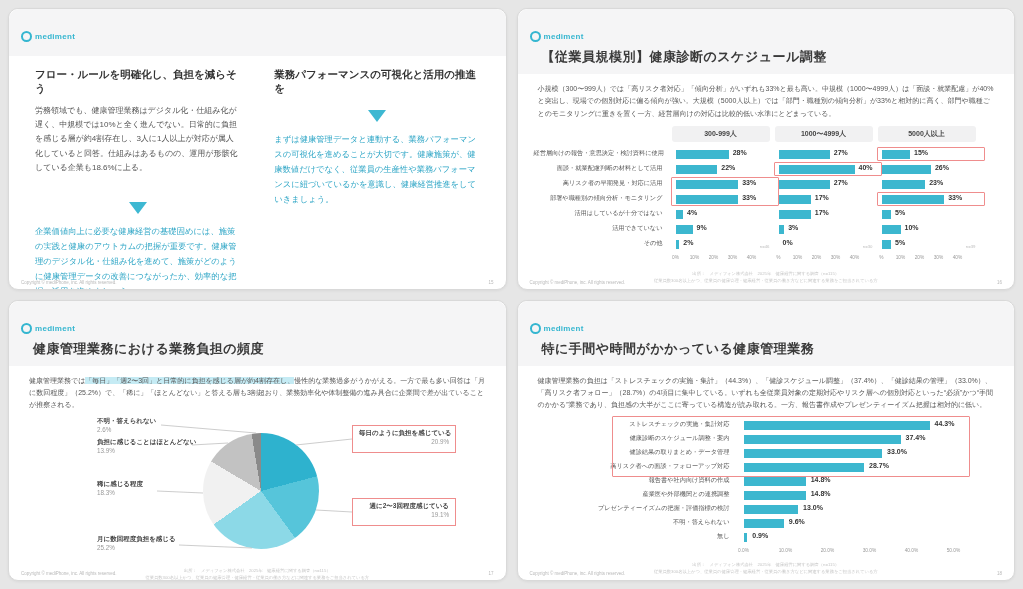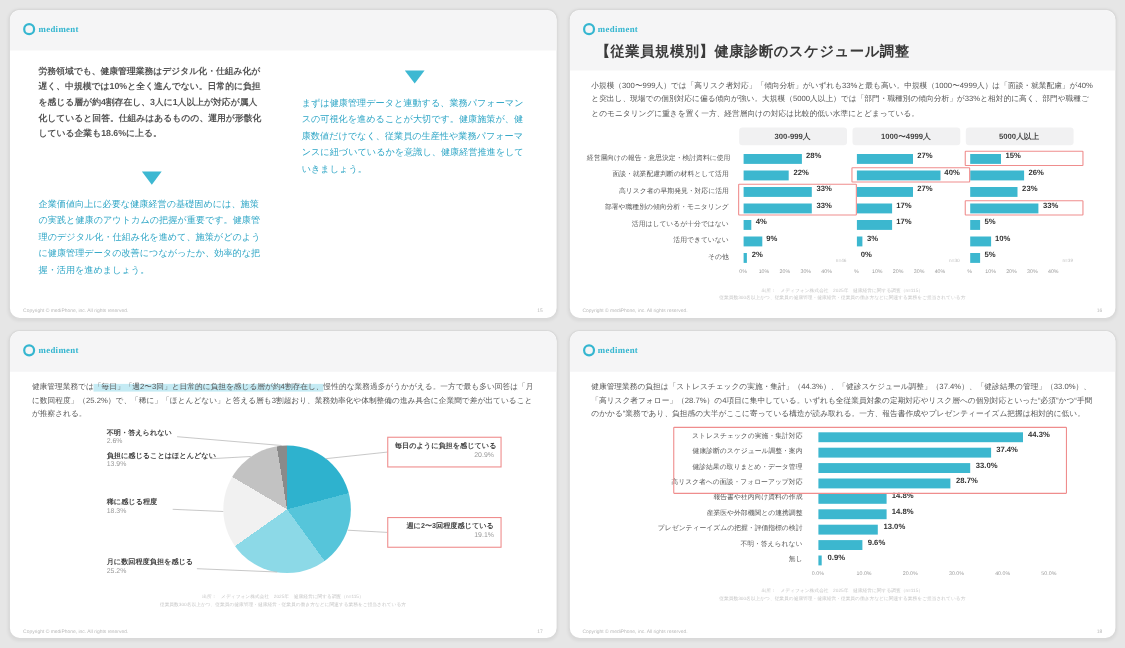--- a/index.html
+++ b/index.html
@@ -1,33 +1,33 @@
 <!DOCTYPE html>
 <html><head>
 <meta charset="utf-8">
 <style>
   html,body{margin:0;padding:0;background:#e6e6e6;width:1023px;height:589px;overflow:hidden;
     font-family:"Liberation Sans","DejaVu Sans",sans-serif;-webkit-text-size-adjust:none;}
   .canvas{width:1023px;height:589px;box-sizing:border-box;padding:8px;display:grid;
     grid-template-columns:1fr 1fr;grid-template-rows:1fr 1fr;gap:10px;}
   .card{background:#fff;border:1px solid #d9d9d9;border-radius:10px;box-shadow:0 1px 3px rgba(0,0,0,.06);
     position:relative;overflow:hidden;display:flex;flex-direction:column;}
-  .card-header{background:#f5f5f6;padding:12px 12px 8px;border-radius:10px 10px 0 0;font-family:Liberation Serif, serif;}
+  .card-header{background:#f5f5f6;padding:22px 12px 8px;border-radius:10px 10px 0 0;}
   .logo-row{display:flex;align-items:center;gap:3px;margin-bottom:6px;}
   .logo-ring{width:7px;height:7px;border:2px solid #35b6d0;border-radius:50%;display:inline-block;}
   .logo-text{font-size:8px;font-weight:700;color:#35b6d0;letter-spacing:.3px;}
   .slide-title{margin:0;padding-left:12px;font-size:13px;font-weight:700;color:#3a3a3a;letter-spacing:.5px;}
   .card-body{flex:1;position:relative;}
   .card-footer{position:absolute;left:12px;right:12px;bottom:4px;display:flex;justify-content:space-between;
     font-size:4.5px;color:#b9b9b9;}
   
   .cols{display:flex;gap:34px;padding:12px 26px 0;}
   .col{flex:1;display:flex;flex-direction:column;}
   .col-h{font-size:10.5px;font-weight:700;color:#333;margin:0 0 8px;}
-  .col-body{font-size:8px;color:#555;line-height:1.78;min-height:92px;white-space:pre-line;font-weight:bold;}
+  .col-body{font-size:8px;color:#555;line-height:1.78;min-height:92px;white-space:pre-line;}
   .tri{width:0;height:0;border-left:9px solid transparent;border-right:9px solid transparent;
     border-top:12px solid #3db8d2;margin:6px auto 10px;}
   .concl{font-size:8.3px;color:#2fa6c6;line-height:1.8;}
   
   .intro{font-size:7px;color:#555;line-height:1.75;padding:9px 20px 0;margin:0;}
   .hl{background:#c5ebf4;}
   
   .gchart,.hchart,.pchart{position:relative;}
   .abs{position:absolute;}
   .g-pill{background:#f1f1f2;border-radius:3px;font-size:7px;font-weight:700;color:#444;
@@ -52,25 +52,27 @@
   <section class="card">
     <div class="card-header">
       <div class="logo-row">
         <span class="logo-ring"></span>
         <span class="logo-text">mediment</span>
       </div>
     </div>
     <div class="card-body">
       <div class="cols">
         <div class="col">
+          <p class="col-h">フロー・ルールを明確化し、負担を減らそう</p>
           <div class="col-body">労務領域でも、健康管理業務はデジタル化・仕組み化が遅く、中規模では10%と全く進んでない。日常的に負担を感じる層が約4割存在し、3人に1人以上が対応が属人化していると回答。仕組みはあるものの、運用が形骸化している企業も18.6%に上る。</div>
           <div class="tri"></div>
           <div class="concl">企業価値向上に必要な健康経営の基礎固めには、施策の実践と健康のアウトカムの把握が重要です。健康管理のデジタル化・仕組み化を進めて、施策がどのように健康管理データの改善につながったか、効率的な把握・活用を進めましょう。</div>
         </div>
         <div class="col">
+          <p class="col-h">業務パフォーマンスの可視化と活用の推進を</p>
           <div class="tri"></div>
           <div class="concl">まずは健康管理データと連動する、業務パフォーマンスの可視化を進めることが大切です。健康施策が、健康数値だけでなく、従業員の生産性や業務パフォーマンスに紐づいているかを意識し、健康経営推進をしていきましょう。</div>
         </div>
       </div>
     </div>
     <div class="card-footer">
       <span>Copyright © mediPhone, inc. All rights reserved.</span>
       <span>15</span>
     </div>
   </section>
@@ -170,20 +172,21 @@
       <span>16</span>
     </div>
   </section>
 
   <section class="card">
     <div class="card-header">
       <div class="logo-row">
         <span class="logo-ring"></span>
         <span class="logo-text">mediment</span>
       </div>
+      <h1 class="slide-title">健康管理業務における業務負担の頻度</h1>
     </div>
     <div class="card-body">
       <p class="intro"><span>健康管理業務では</span><span class="hl">「毎日」「週2〜3回」と日常的に負担を感じる層が約4割存在し、</span><span>慢性的な業務過多がうかがえる。一方で最も多い回答は「月に数回程度」（25.2%）で、「稀に」「ほとんどない」と答える層も3割超おり、業務効率化や体制整備の進み具合に企業間で差が出ていることが推察される。</span></p>
       <div class="pchart" id="freq-chart" style="height:150px;margin-top:4px;">
           <div class="abs" style="left: 194px; top: 18px; width: 116px; height: 116px; border-radius: 50%; background: conic-gradient(rgb(46, 178, 206) 0%, rgb(46, 178, 206) 20.9%, rgb(86, 197, 218) 20.9%, rgb(86, 197, 218) 40%, rgb(140, 217, 231) 40%, rgb(140, 217, 231) 65.2%, rgb(241, 241, 241) 65.2%, rgb(241, 241, 241) 83.5%, rgb(194, 194, 194) 83.5%, rgb(194, 194, 194) 97.4%, rgb(138, 138, 138) 97.4%, rgb(138, 138, 138) 100%);"></div>
           <svg width="497" height="150" style="position:absolute;left:0;top:0;pointer-events:none;">
             <line x1="152" y1="10" x2="247" y2="18" stroke="#c0c0c0" stroke-width="0.8"></line>
             <line x1="183" y1="30" x2="219" y2="28" stroke="#c0c0c0" stroke-width="0.8"></line>
             <line x1="148" y1="76" x2="194" y2="78" stroke="#c0c0c0" stroke-width="0.8"></line>
             <line x1="170" y1="130" x2="243" y2="133" stroke="#c0c0c0" stroke-width="0.8"></line>
@@ -217,20 +220,21 @@
       <span>17</span>
     </div>
   </section>
 
   <section class="card">
     <div class="card-header">
       <div class="logo-row">
         <span class="logo-ring"></span>
         <span class="logo-text">mediment</span>
       </div>
+      <h1 class="slide-title">特に手間や時間がかかっている健康管理業務</h1>
     </div>
     <div class="card-body">
       <p class="intro">健康管理業務の負担は「ストレスチェックの実施・集計」（44.3%）、「健診スケジュール調整」（37.4%）、「健診結果の管理」（33.0%）、「高リスク者フォロー」（28.7%）の4項目に集中している。いずれも全従業員対象の定期対応やリスク層への個別対応といった“必須”かつ“手間のかかる”業務であり、負担感の大半がここに寄っている構造が読み取れる。一方、報告書作成やプレゼンティーイズム把握は相対的に低い。</p>
       <div class="hchart" id="burden-chart" style="height:140px;margin:8px 0 0 28px;">
           <div class="rowlab abs" style="left: 0px; top: 1px; width: 184px;">ストレスチェックの実施・集計対応</div>
           <div class="bar abs" style="left: 198px; top: 2px; width: 186.06px; background: rgb(60, 183, 207);"></div>
           <div class="bval abs" style="left: 389.06px; top: 1px;">44.3%</div>
           <div class="rowlab abs" style="left: 0px; top: 15px; width: 184px;">健康診断のスケジュール調整・案内</div>
           <div class="bar abs" style="left: 198px; top: 16px; width: 157.08px; background: rgb(60, 183, 207);"></div>
           <div class="bval abs" style="left: 360.08px; top: 15px;">37.4%</div>

